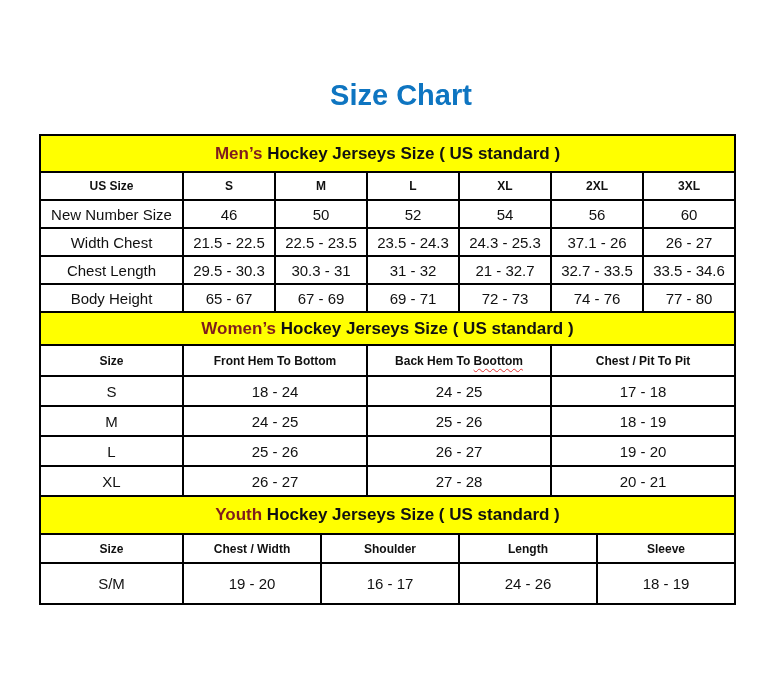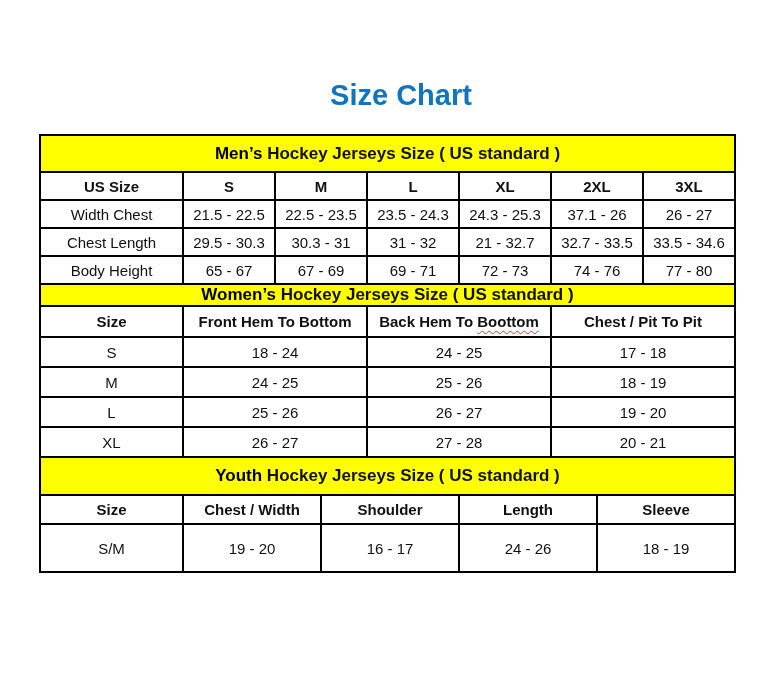--- a/index.html
+++ b/index.html
@@ -18,33 +18,33 @@
     font-size:15px;color:#111;
   }
   table.tbl + table.tbl{margin-top:-2px;}
   .tbl td,.tbl th{
     border:2px solid #000;text-align:center;vertical-align:middle;
     padding:0 2px;overflow:hidden;white-space:nowrap;
   }
   .section-cell{
     background:#ffff00;font-weight:bold;font-size:17px;
   }
-  .section-red{color:#000000;}
-  .head-row th{font-weight:bold;font-size:15px;}
+  .section-red{color:#7f1d1d;}
+  .head-row th{font-weight:bold;font-size:12px;}
   .data-row td{font-weight:normal;}
   .lbl-bold{font-weight:bold;}
   .mens .section-row{height:37px;}
   .mens .head-row{height:28px;}
   .mens .data-row{height:28px;}
-  .womens .section-row{height:22px;}
+  .womens .section-row{height:33px;}
   .womens .head-row{height:31px;}
   .womens .data-row{height:30px;}
   .youth .section-row{height:38px;}
   .youth .head-row{height:29px;}
-  .youth .data-row{height:48px;}
+  .youth .data-row{height:41px;}
   .squiggle{
     text-decoration:underline;
     text-decoration-style:wavy;
     text-decoration-color:#e03030;
     text-decoration-thickness:1px;
     text-underline-offset:3px;
   }
 </style>
 </head>
 <body>
@@ -75,20 +75,29 @@
       <tr class="head-row">
         <th>US Size</th>
         <th>S</th>
         <th>M</th>
         <th>L</th>
         <th>XL</th>
         <th>2XL</th>
         <th>3XL</th>
       </tr>
       <tr class="data-row">
+        <td>New Number Size</td>
+        <td>46</td>
+        <td>50</td>
+        <td>52</td>
+        <td>54</td>
+        <td>56</td>
+        <td>60</td>
+      </tr>
+      <tr class="data-row">
         <td>Width Chest</td>
         <td>21.5 - 22.5</td>
         <td>22.5 - 23.5</td>
         <td>23.5 - 24.3</td>
         <td>24.3 - 25.3</td>
         <td>37.1 - 26</td>
         <td>26 - 27</td>
       </tr>
       <tr class="data-row">
         <td>Chest Length</td>

